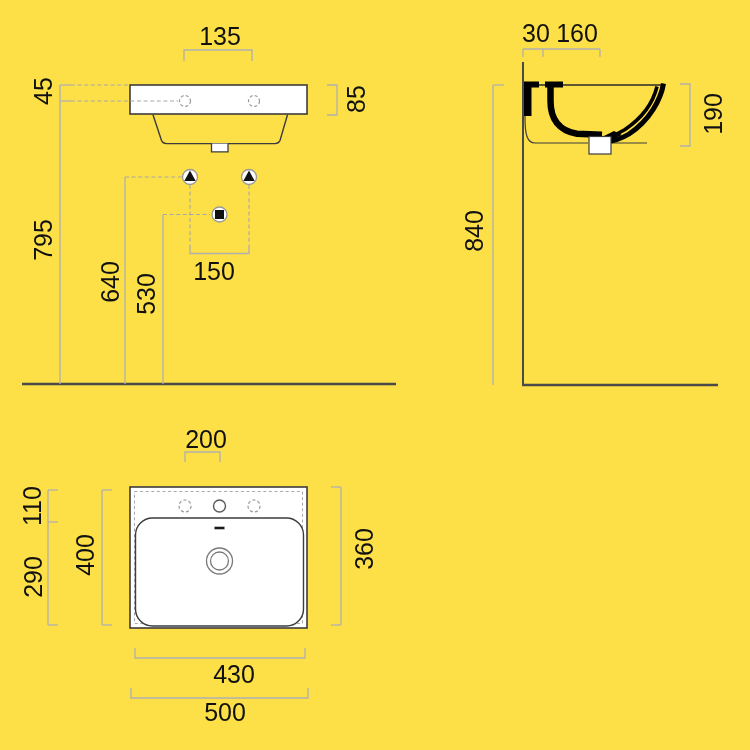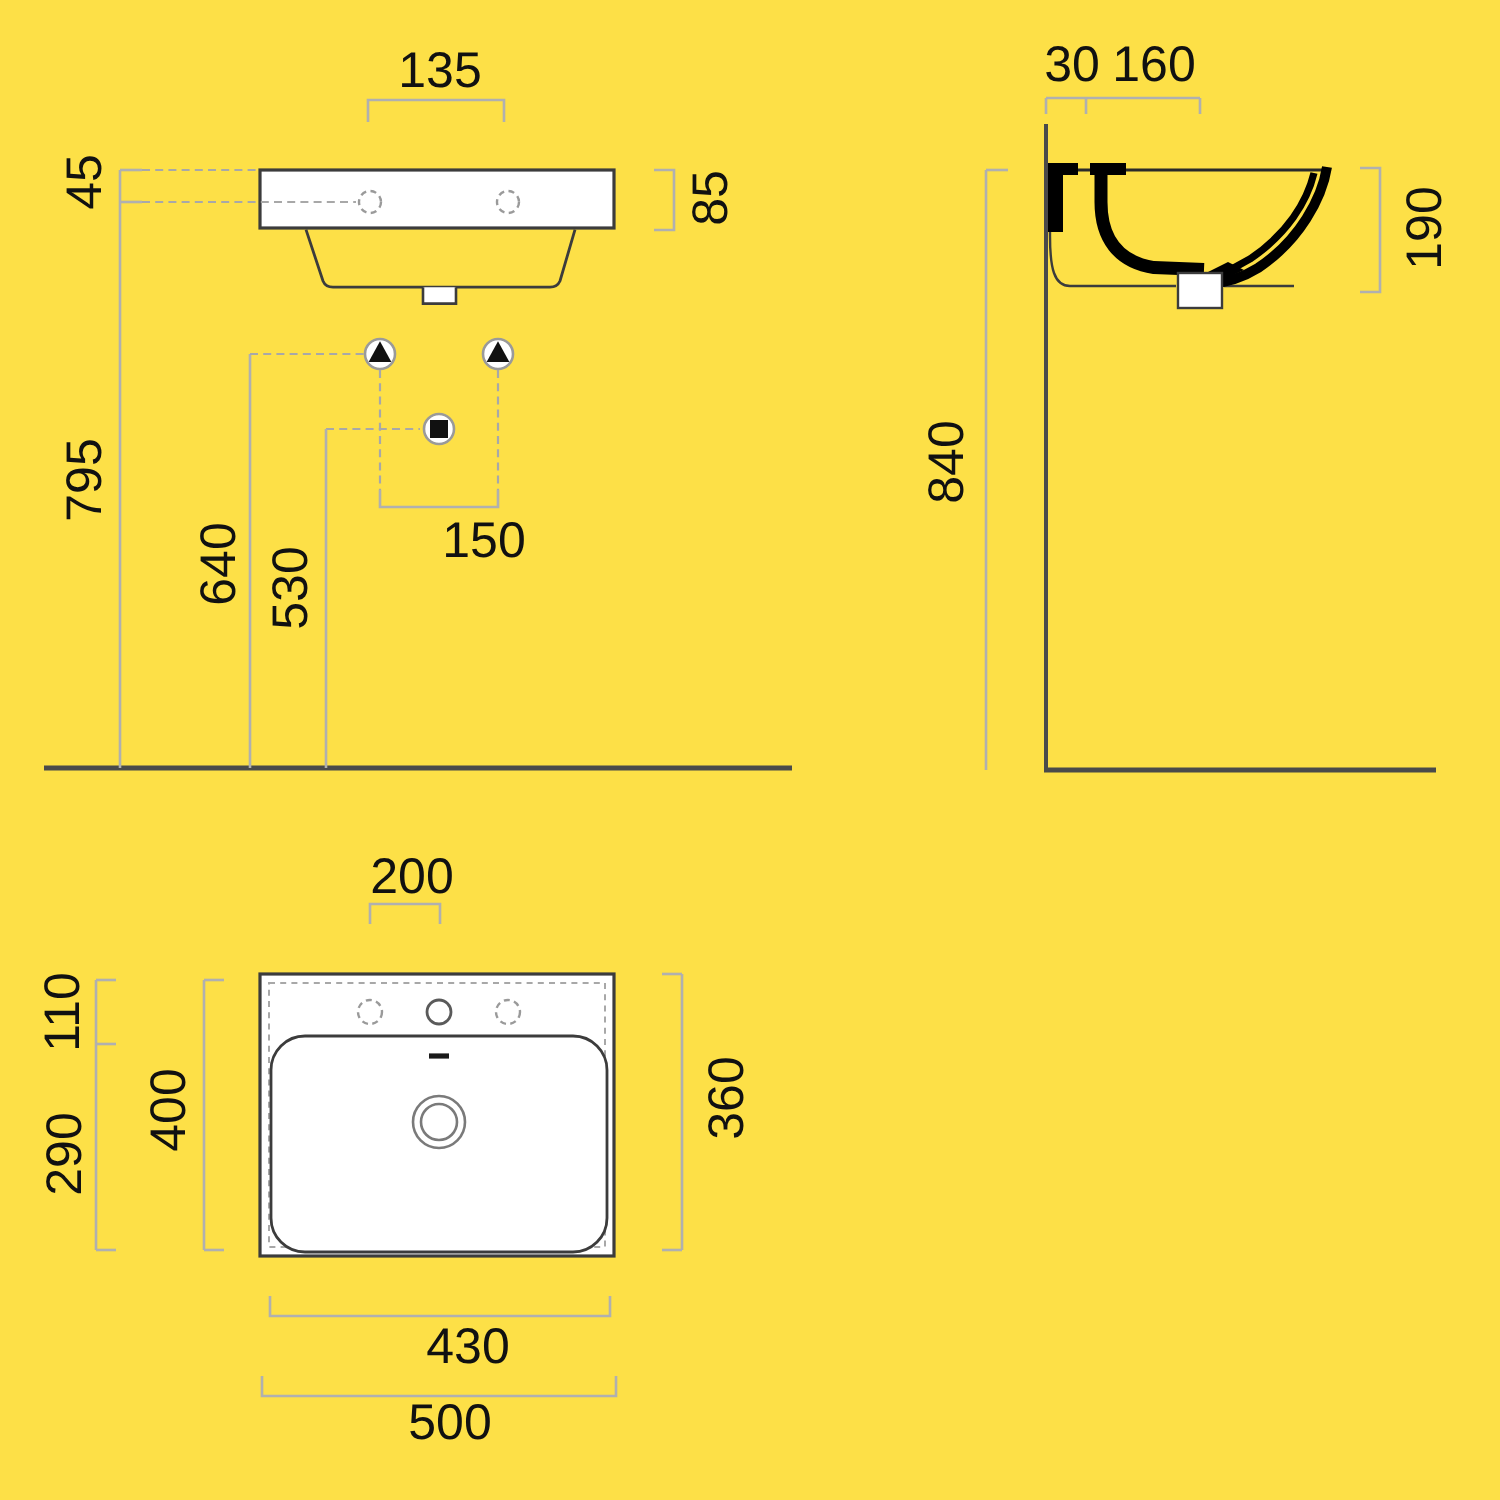--- a/index.html
+++ b/index.html
@@ -136,21 +136,21 @@
       <path d="M131,688 L131,698 L308,698 L308,688" fill="none" stroke="#b0b0b0" stroke-width="1.3"></path>
     </g>
   </svg>
 
   <div class="dimlab" style="left:220px;top:36px;">135</div>
   <div class="dimlab vert" style="left:43px;top:91px;">45</div>
   <div class="dimlab vert" style="left:356px;top:99px;">85</div>
   <div class="dimlab vert" style="left:43px;top:240px;">795</div>
   <div class="dimlab vert" style="left:110px;top:282px;">640</div>
   <div class="dimlab vert" style="left:146px;top:294px;">530</div>
-  <div class="dimlab" style="left:242px;top:271px;text-align:right;">150</div>
+  <div class="dimlab" style="left:214px;top:271px;text-align:right;">150</div>
 
   <div class="dimlab" style="left:536px;top:33px;">30</div>
   <div class="dimlab" style="left:577px;top:33px;">160</div>
   <div class="dimlab vert" style="left:474px;top:231px;">840</div>
   <div class="dimlab vert" style="left:713px;top:114px;">190</div>
 
   <div class="dimlab" style="left:206px;top:439px;">200</div>
   <div class="dimlab vert" style="left:32px;top:506px;">110</div>
   <div class="dimlab vert" style="left:33px;top:577px;">290</div>
   <div class="dimlab vert" style="left:85px;top:555px;">400</div>

